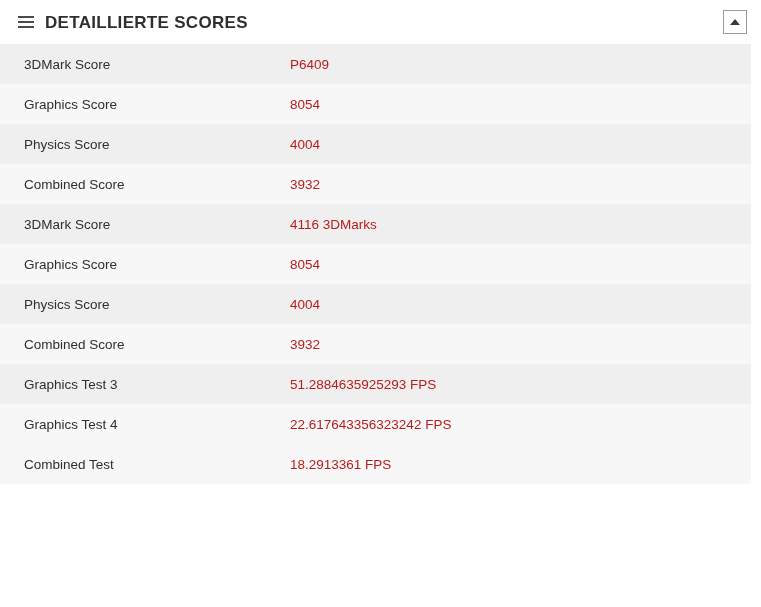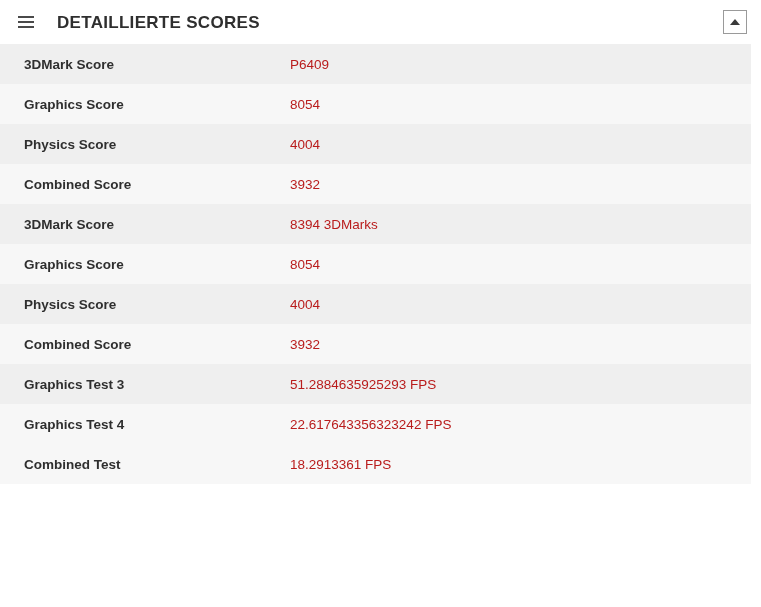--- a/index.html
+++ b/index.html
@@ -47,21 +47,20 @@
   .panel-title {
     font-size: 17px;
     font-weight: bold;
     letter-spacing: 0.3px;
     color: #2f2f2f;
     text-transform: uppercase;
     flex: 1 1 auto;
     line-height: 1;
     white-space: nowrap;
     overflow: hidden;
-    margin-left: 12px;
   }
   .collapse-button {
     width: 24px;
     height: 24px;
     border: 1px solid #9a9a9a;
     background: #ffffff;
     display: flex;
     align-items: center;
     justify-content: center;
     flex: 0 0 auto;
@@ -95,21 +94,21 @@
     padding-left: 44px;
   }
   .scores-table td {
     padding: 0;
     vertical-align: middle;
     border: none;
   }
   td.label-cell {
     width: 290px;
     padding-left: 24px;
-    font-weight: bold;
+    font-weight: normal;
     color: #2f2f2f;
     box-sizing: border-box;
   }
   td.value-cell {
     color: #b91c1c;
     padding-left: 0;
     padding-right: 14px;
     box-sizing: border-box;
   }
   .row-inner {
@@ -177,21 +176,21 @@
         <td class="value-cell">
             <span class="row-inner">3932</span>
           </td>
         <td class="gutter"></td>
       </tr>
       <tr class="odd">
         <td class="label-cell">
             <span class="row-inner">3DMark Score</span>
           </td>
         <td class="value-cell">
-            <span class="row-inner">8394 3DMarks</span>
+            <span class="row-inner">4116 3DMarks</span>
           </td>
         <td class="gutter"></td>
       </tr>
       <tr class="even">
         <td class="label-cell">
             <span class="row-inner">Graphics Score</span>
           </td>
         <td class="value-cell">
             <span class="row-inner">8054</span>
           </td>

